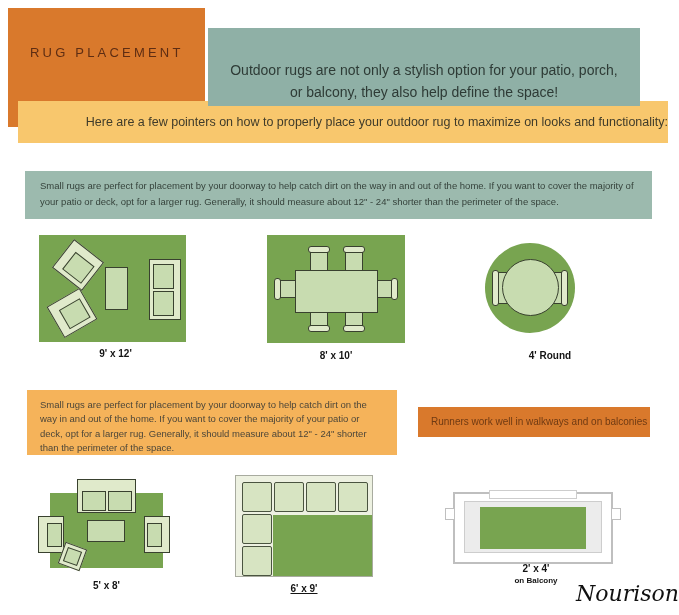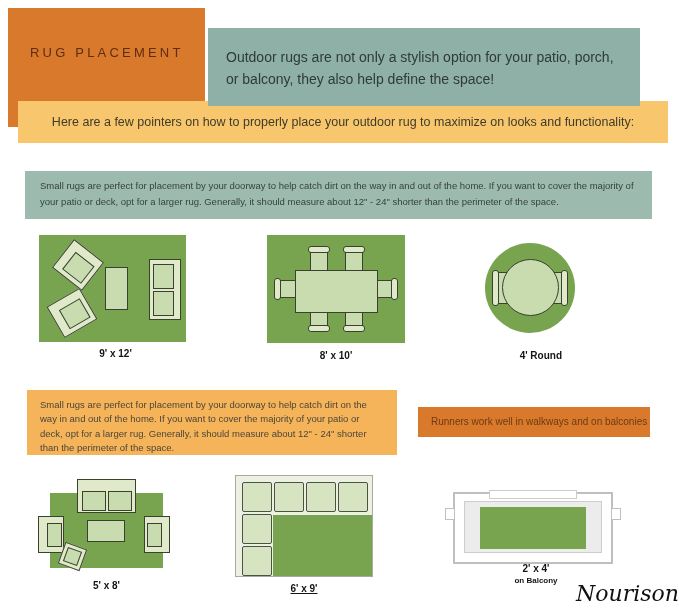--- a/index.html
+++ b/index.html
@@ -10,24 +10,24 @@
   }
   .abs { position:absolute; }
 
   
   #header-box { left:8px; top:8px; width:197px; height:119px;
     background:var(--orange_dark); padding:30px 0 0 22px; z-index:1; }
   #page-title { font-size:26px; font-weight:800; letter-spacing:5px; color:#1b1511; }
   #page-subtitle { font-size:13px; font-weight:400; letter-spacing:3.2px; color:#5e2d13; margin-top:7px; }
 
   #banner { left:18px; top:101px; width:650px; height:42px; background:var(--yellow);
-    z-index:2; text-align:center; line-height:42px; font-size:12.5px; color:#3f3b2a; white-space:nowrap; }
+    z-index:2; text-align:right; line-height:42px; font-size:12.5px; color:#3f3b2a; white-space:nowrap; }
 
   #quote-box { left:208px; top:28px; width:432px; height:78px; background:var(--teal_dark);
-    z-index:3; text-align:left; padding:19px 18px 0; font-size:14px; line-height:1.55; color:#2e3b36; }
+    z-index:3; text-align:center; padding:32px 18px 0; font-size:14px; line-height:1.55; color:#2e3b36; }
 
   
   #tip-teal { left:25px; top:171px; width:627px; height:48px; background:var(--teal_light);
     padding:7px 15px; font-size:9.5px; line-height:1.7; color:#35423b; }
   #tip-orange { left:27px; top:390px; width:370px; height:65px; background:var(--orange_light);
     padding:8px 13px; font-size:9.5px; line-height:1.5; color:#4c4639; }
   #tip-runners { left:418px; top:407px; width:232px; height:30px; background:var(--orange_dark);
     font-size:10px; line-height:30px; padding-left:13px; color:#6f3a13; white-space:nowrap; }
 
   
@@ -100,21 +100,21 @@
   #tabL { left:-10px; top:14px; width:10px; height:12px; border:1px solid #bfbfbf; background:#fff; }
   #tabR { right:-10px; top:14px; width:10px; height:12px; border:1px solid #bfbfbf; background:#fff; }
   #innerF { left:9px; top:7px; width:138px; height:52px; background:#ececec; border:1px solid #cdcdcd; }
   #trackF { left:34px; top:-4px; width:88px; height:9px; background:#fff; border:1px solid #cdcdcd; }
   #rugF { left:25px; top:13px; width:106px; height:42px; }
 
   
   .rug-label { position:absolute; font-size:10px; font-weight:700; color:#141414; text-align:center; }
   #labelA { left:42px;  top:348px; width:147px; }
   #labelB { left:267px; top:350px; width:138px; }
-  #labelC { left:472px; top:350px; width:90px;text-align:right; }
+  #labelC { left:505px; top:350px; width:90px; }
   #labelD { left:50px;  top:580px; width:113px; }
   #labelE { left:235px; top:583px; width:138px;text-decoration:underline; }
   #labelF { left:466px; top:563px; width:140px; }
   #labelF-sub { left:466px; top:576px; width:140px; font-size:8px; }
 
   #brand { left:576px; top:581px; width:100px; text-align:right;
     font-family:"DejaVu Serif", serif; font-style:italic; font-size:22px; color:#101010; }
 </style>
 </head>
 <body>

